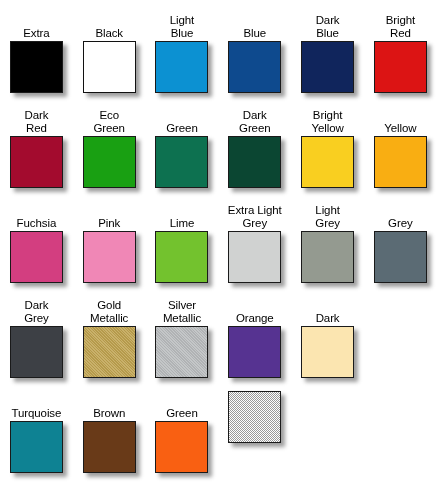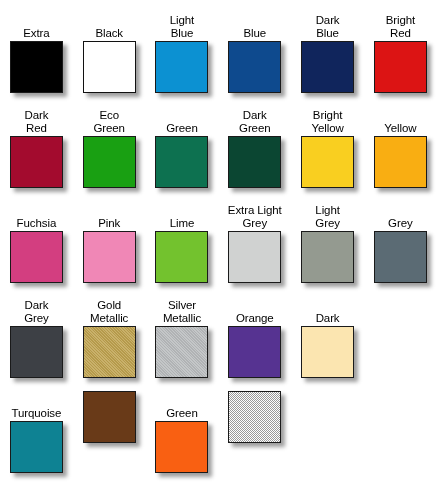--- a/index.html
+++ b/index.html
@@ -200,20 +200,21 @@
         <div class="swatch-label">Dark</div>
         <div class="swatch-chip" style="background-color: rgb(251, 229, 176);"></div>
       </div>
     </div>
     <div class="swatch-row row-last">
       <div class="swatch-cell">
         <div class="swatch-label">Turquoise</div>
         <div class="swatch-chip" style="background-color: rgb(14, 130, 147);"></div>
       </div>
       <div class="swatch-cell">
+        <div class="swatch-label">Brown</div>
         <div class="swatch-chip" style="background-color: rgb(105, 58, 24);"></div>
       </div>
       <div class="swatch-cell">
         <div class="swatch-label">Green</div>
         <div class="swatch-chip" style="background-color: rgb(249, 96, 18);"></div>
       </div>
       <div class="swatch-cell">
         <div class="swatch-chip chip-frosted"></div>
       </div>
       <div class="swatch-cell empty-cell">

